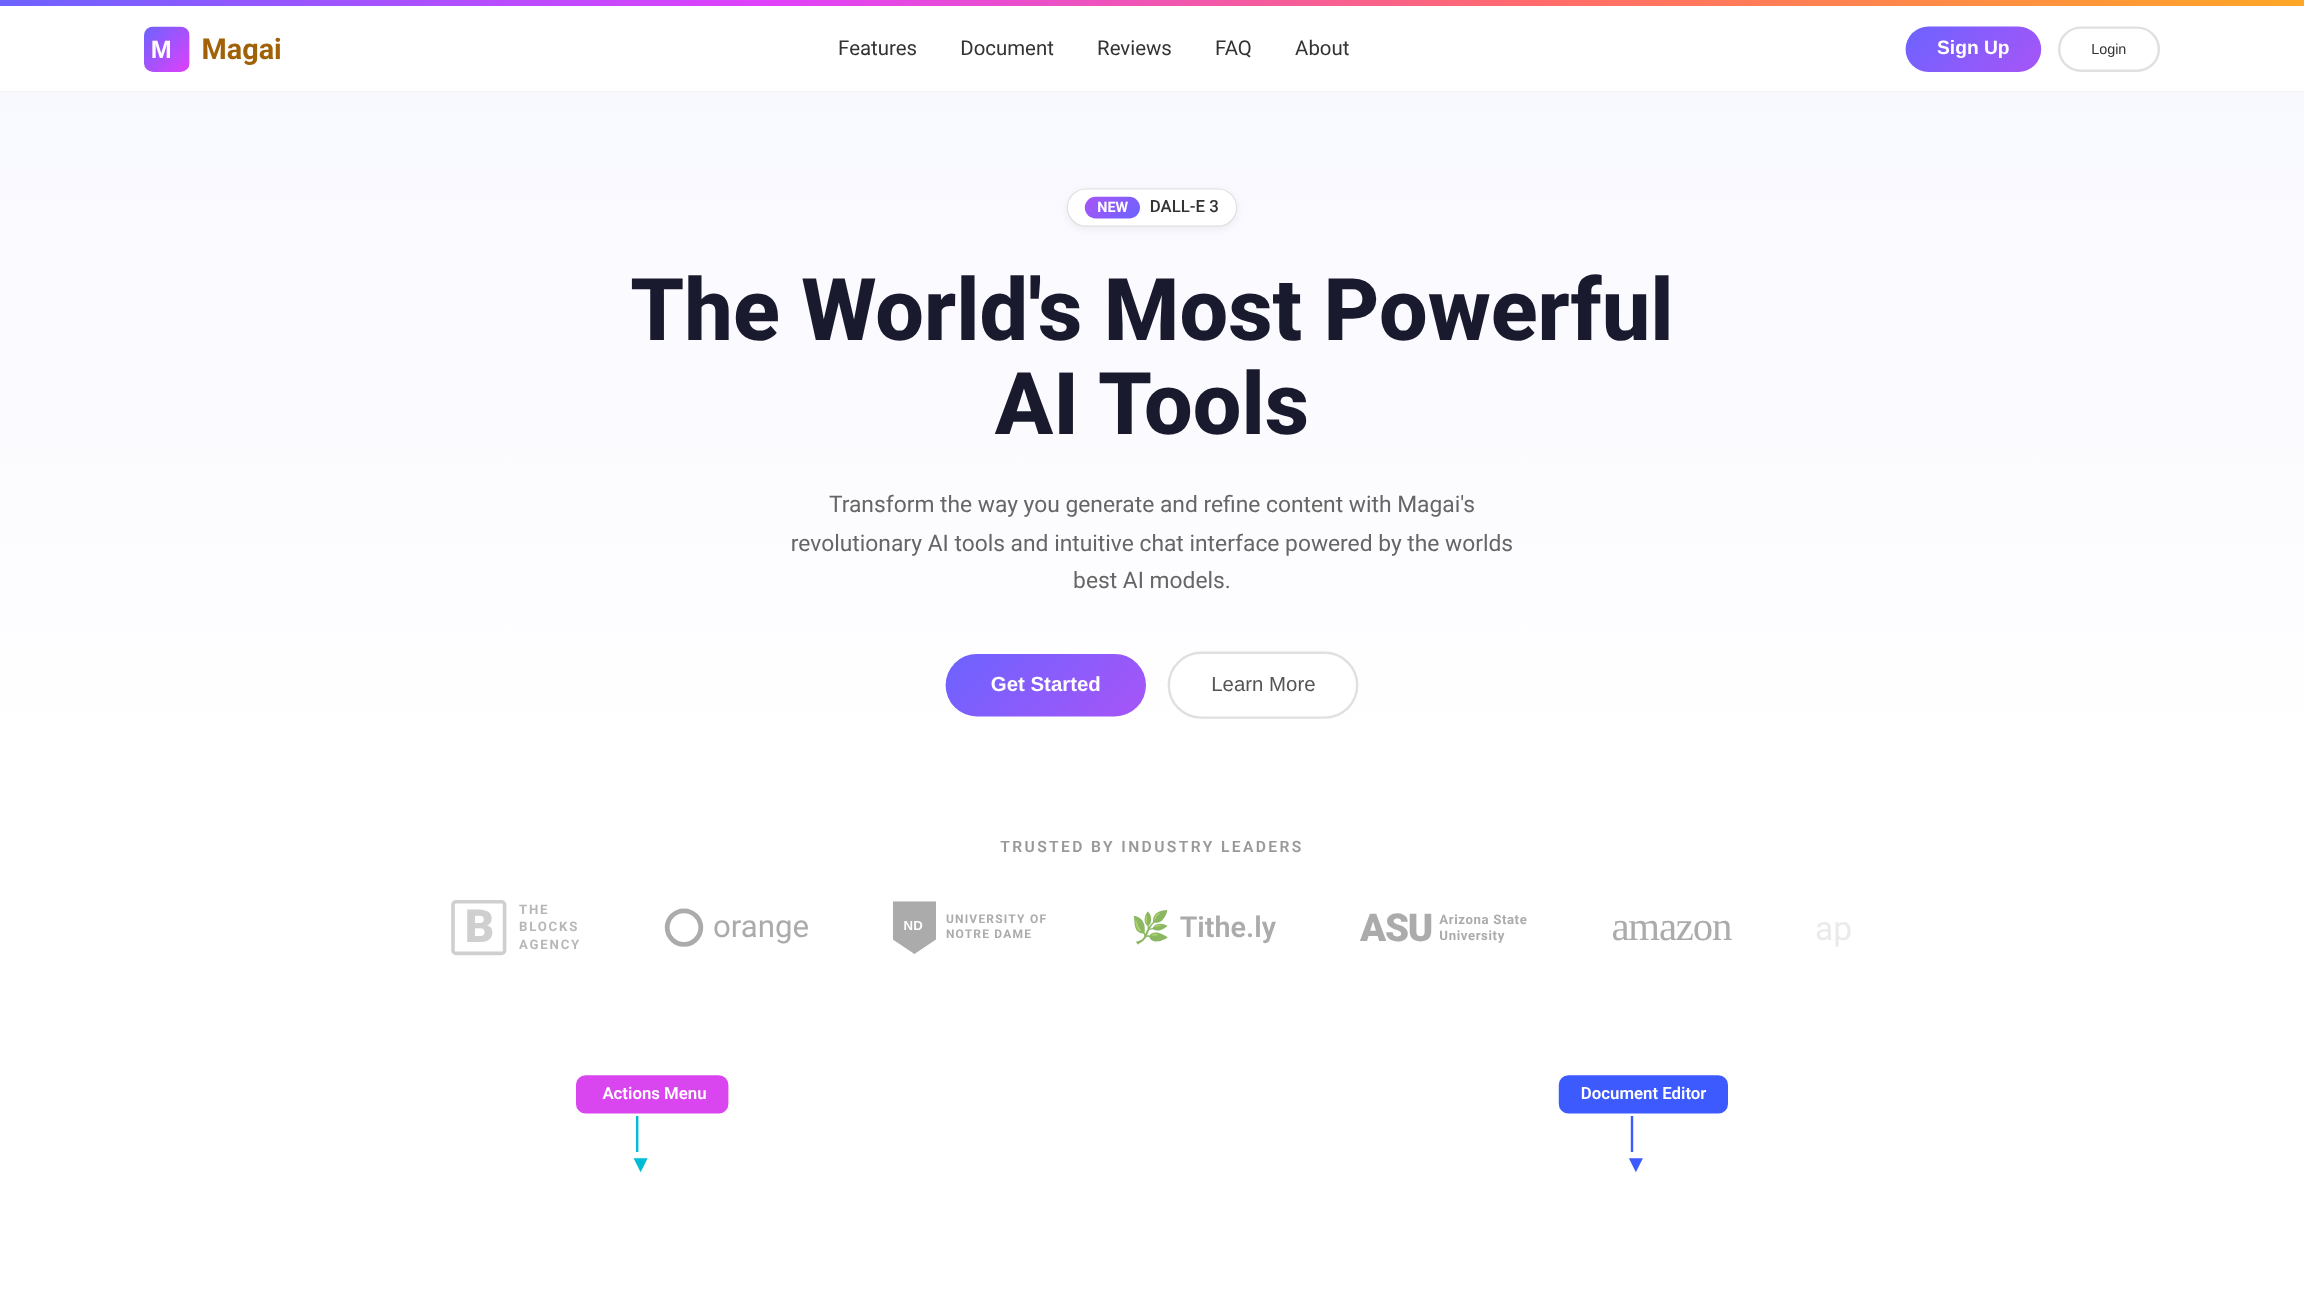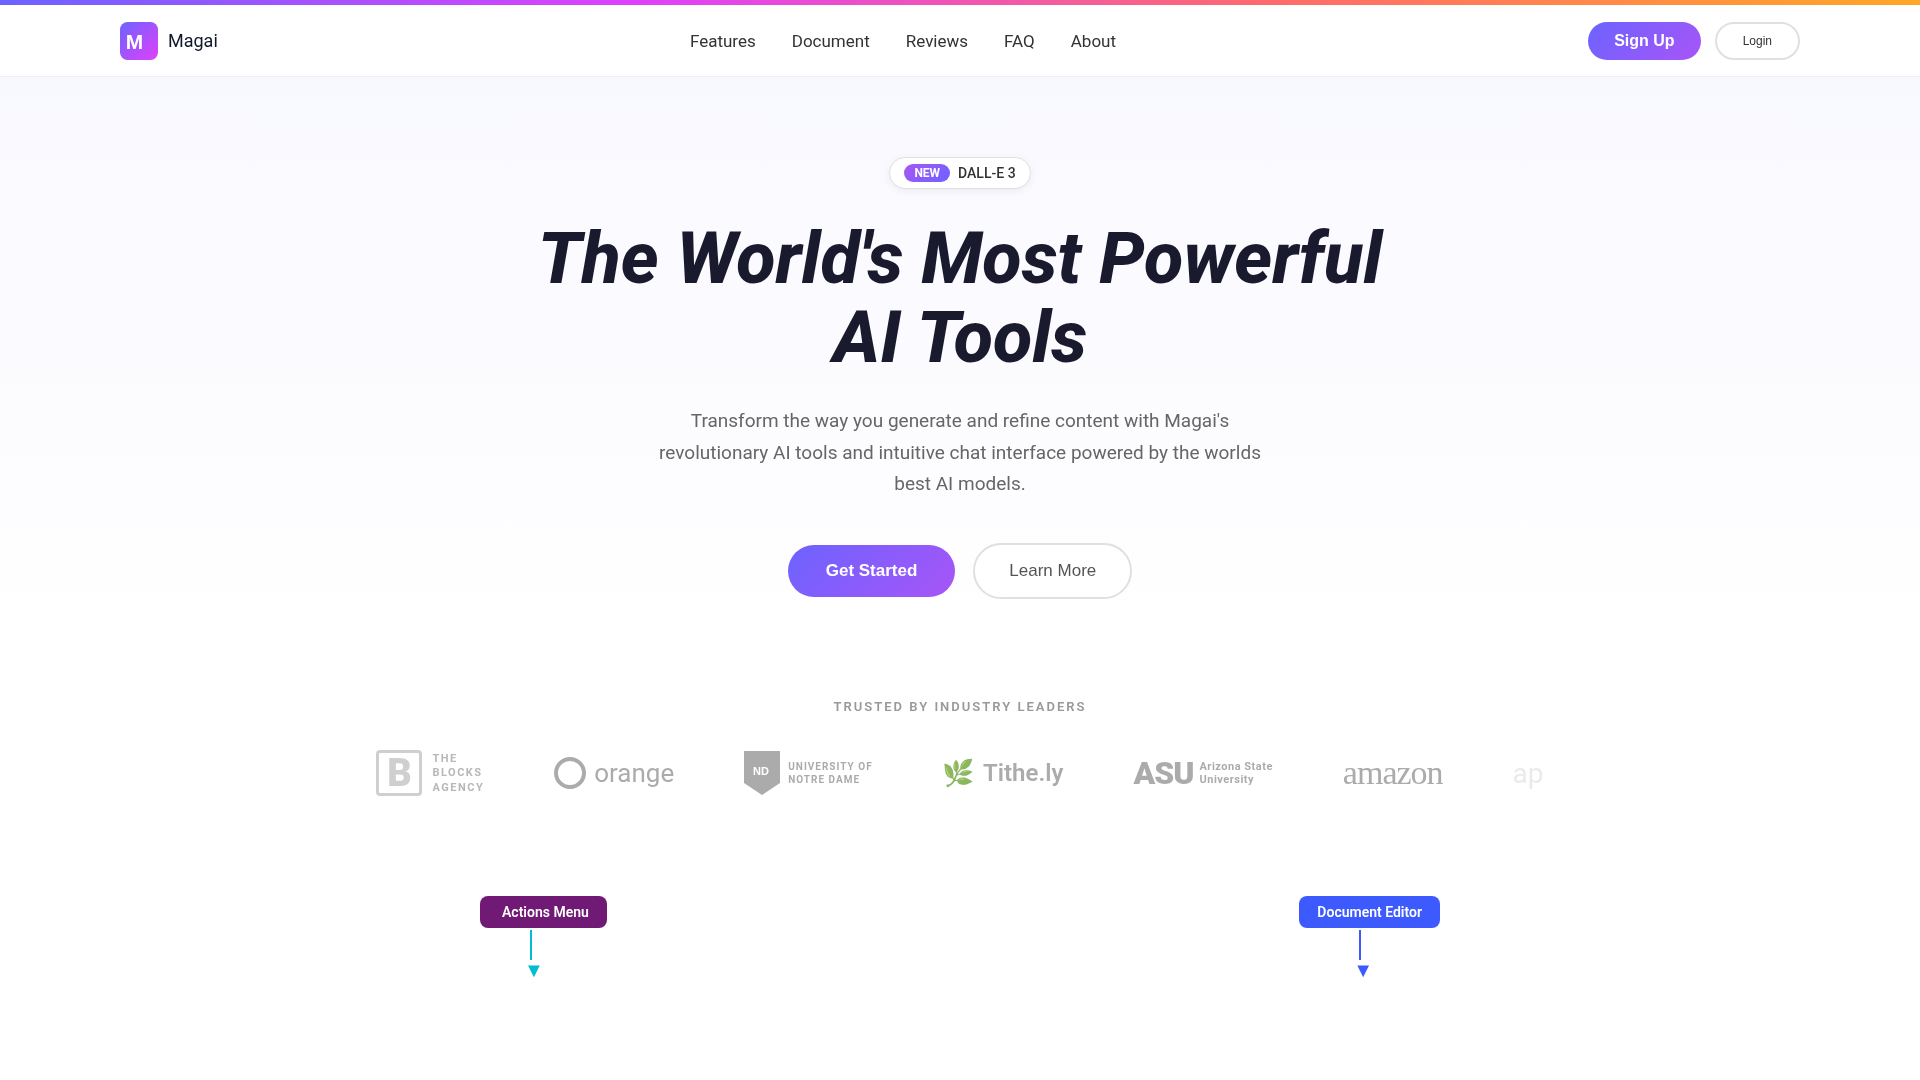--- a/index.html
+++ b/index.html
@@ -34,23 +34,23 @@
       align-items: center;
       gap: 10px;
     }
 
     .logo-icon {
       width: 38px;
       height: 38px;
     }
 
     .logo-text {
-      font-size: 18px;
-      font-weight: 400;
-      color: #0f172a;
+      font-size: 24px;
+      font-weight: 700;
+      color: #a16207;
     }
 
     .nav-links {
       display: flex;
       align-items: center;
       gap: 36px;
     }
 
     .nav-link {
       font-size: 17px;
@@ -126,21 +126,20 @@
     }
 
     .hero-title {
       font-size: 72px;
       font-weight: 800;
       color: #1a1a2e;
       text-align: center;
       line-height: 1.1;
       max-width: 900px;
       margin-bottom: 28px;
-      font-style: italic;
     }
 
     .hero-subtitle {
       font-size: 19px;
       color: #666;
       text-align: center;
       max-width: 620px;
       line-height: 1.65;
       margin-bottom: 44px;
     }
@@ -377,21 +376,21 @@
     </div>
   </div>
 </section>
 
 <section class="demo-section">
   <div class="annotation-wrapper" style="position:relative;">
 
     <div style="position:relative;height:70px;">
 
       <div style="position:absolute;left:280px;top:0;">
-        <div class="annotation-box" style="background:#701a75;position:relative;padding-left:22px;">Actions Menu</div>
+        <div class="annotation-box" style="background:#d946ef;position:relative;padding-left:22px;">Actions Menu</div>
         <div style="width:2px;height:30px;background:#00bcd4;margin-left:50px;margin-top:2px;"></div>
         <div style="color:#00bcd4;margin-left:44px;font-size:20px;line-height:1;">▼</div>
       </div>
 
       <div style="position:absolute;right:280px;top:0;">
         <div class="annotation-box" style="background:#3d5afe;position:relative;">Document Editor</div>
         <div style="width:2px;height:30px;background:#3d5afe;margin-left:60px;margin-top:2px;"></div>
         <div style="color:#3d5afe;margin-left:54px;font-size:20px;line-height:1;">▼</div>
       </div>
     </div>

